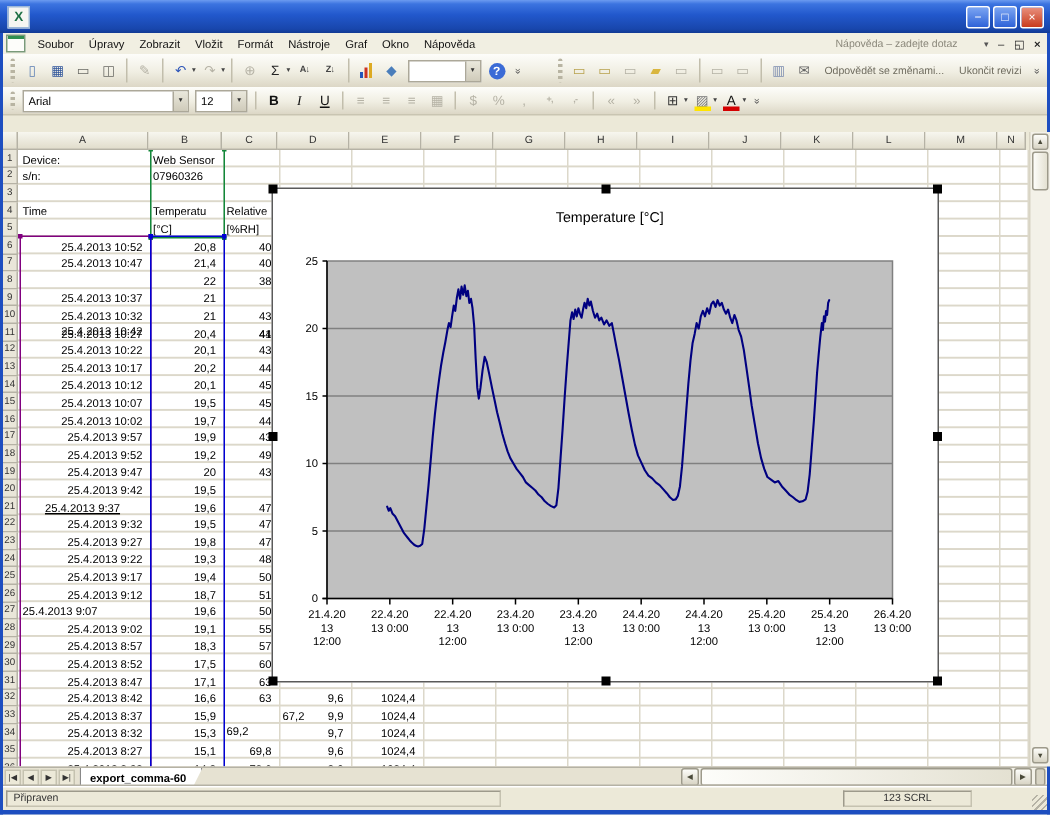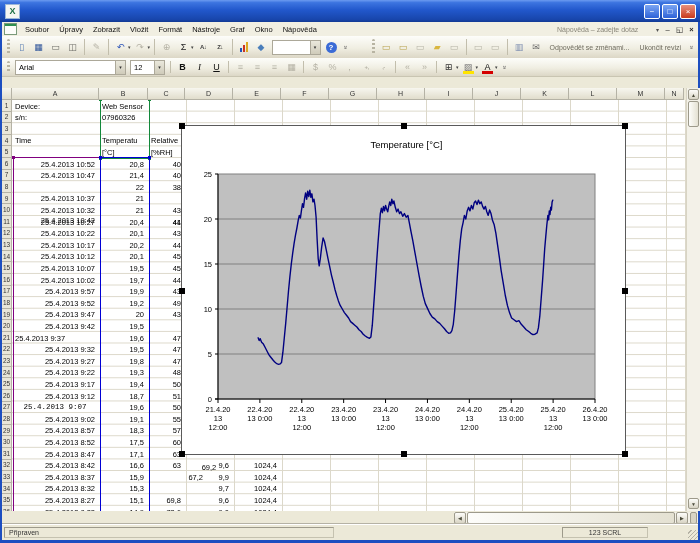--- a/index.html
+++ b/index.html
@@ -432,39 +432,39 @@
         <div class="cell" style="left: 139px; top: 187.1px; width: 30px; text-align: right;">43</div>
         <div class="cell" style="left: 3px; top: 198.7px; width: 80px; text-align: right;">25.4.2013 9:52</div>
         <div class="cell" style="left: 90px; top: 198.7px; width: 42px; text-align: right;">19,2</div>
         <div class="cell" style="left: 139px; top: 198.7px; width: 30px; text-align: right;">49</div>
         <div class="cell" style="left: 3px; top: 210.3px; width: 80px; text-align: right;">25.4.2013 9:47</div>
         <div class="cell" style="left: 90px; top: 210.3px; width: 42px; text-align: right;">20</div>
         <div class="cell" style="left: 139px; top: 210.3px; width: 30px; text-align: right;">43</div>
         <div class="cell" style="left: 3px; top: 221.9px; width: 80px; text-align: right;">25.4.2013 9:42</div>
         <div class="cell" style="left: 90px; top: 221.9px; width: 42px; text-align: right;">19,5</div>
         <div class="cell" style="left: 139px; top: 221.9px; width: 30px; text-align: right; padding-left: 28px;">46</div>
-        <div class="cell" style="left: 3px; top: 233.5px; width: 80px; text-align: left;">25.4.2013 9:37</div>
+        <div class="cell" style="left: 3px; top: 233.5px; width: 80px; text-align: center; text-decoration: underline;">25.4.2013 9:37</div>
         <div class="cell" style="left: 90px; top: 233.5px; width: 42px; text-align: right;">19,6</div>
         <div class="cell" style="left: 139px; top: 233.5px; width: 30px; text-align: right;">47</div>
         <div class="cell" style="left: 3px; top: 245.1px; width: 80px; text-align: right;">25.4.2013 9:32</div>
         <div class="cell" style="left: 90px; top: 245.1px; width: 42px; text-align: right;">19,5</div>
         <div class="cell" style="left: 139px; top: 245.1px; width: 30px; text-align: right;">47</div>
         <div class="cell" style="left: 3px; top: 256.7px; width: 80px; text-align: right;">25.4.2013 9:27</div>
         <div class="cell" style="left: 90px; top: 256.7px; width: 42px; text-align: right;">19,8</div>
         <div class="cell" style="left: 139px; top: 256.7px; width: 30px; text-align: right;">47</div>
         <div class="cell" style="left: 3px; top: 268.3px; width: 80px; text-align: right;">25.4.2013 9:22</div>
         <div class="cell" style="left: 90px; top: 268.3px; width: 42px; text-align: right;">19,3</div>
         <div class="cell" style="left: 139px; top: 268.3px; width: 30px; text-align: right;">48</div>
         <div class="cell" style="left: 3px; top: 279.9px; width: 80px; text-align: right;">25.4.2013 9:17</div>
         <div class="cell" style="left: 90px; top: 279.9px; width: 42px; text-align: right;">19,4</div>
         <div class="cell" style="left: 139px; top: 279.9px; width: 30px; text-align: right;">50</div>
         <div class="cell" style="left: 3px; top: 291.5px; width: 80px; text-align: right;">25.4.2013 9:12</div>
         <div class="cell" style="left: 90px; top: 291.5px; width: 42px; text-align: right;">18,7</div>
         <div class="cell" style="left: 139px; top: 291.5px; width: 30px; text-align: right;">51</div>
-        <div class="cell" style="left: 3px; top: 303.1px; width: 80px; text-align: center; font-family: Liberation Mono, monospace;">25.4.2013 9:07</div>
+        <div class="cell" style="left: 3px; top: 303.1px; width: 80px; text-align: left;">25.4.2013 9:07</div>
         <div class="cell" style="left: 90px; top: 303.1px; width: 42px; text-align: right;">19,6</div>
         <div class="cell" style="left: 139px; top: 303.1px; width: 30px; text-align: right;">50</div>
         <div class="cell" style="left: 3px; top: 314.7px; width: 80px; text-align: right;">25.4.2013 9:02</div>
         <div class="cell" style="left: 90px; top: 314.7px; width: 42px; text-align: right;">19,1</div>
         <div class="cell" style="left: 139px; top: 314.7px; width: 30px; text-align: right;">55</div>
         <div class="cell" style="left: 3px; top: 326.3px; width: 80px; text-align: right;">25.4.2013 8:57</div>
         <div class="cell" style="left: 90px; top: 326.3px; width: 42px; text-align: right;">18,3</div>
         <div class="cell" style="left: 139px; top: 326.3px; width: 30px; text-align: right;">57</div>
         <div class="cell" style="left: 3px; top: 337.9px; width: 80px; text-align: right;">25.4.2013 8:52</div>
         <div class="cell" style="left: 90px; top: 337.9px; width: 42px; text-align: right;">17,5</div>
@@ -477,21 +477,21 @@
         <div class="cell" style="left: 139px; top: 361.1px; width: 30px; text-align: right;">63</div>
         <div class="cell" style="left: 176px; top: 361.1px; width: 41px; text-align: right;">9,6</div>
         <div class="cell" style="left: 224px; top: 361.1px; width: 41px; text-align: right;">1024,4</div>
         <div class="cell" style="left: 3px; top: 372.7px; width: 80px; text-align: right;">25.4.2013 8:37</div>
         <div class="cell" style="left: 90px; top: 372.7px; width: 42px; text-align: right;">15,9</div>
         <div class="cell" style="left: 139px; top: 372.7px; width: 30px; text-align: right; padding-left: 22px;">67,2</div>
         <div class="cell" style="left: 176px; top: 372.7px; width: 41px; text-align: right;">9,9</div>
         <div class="cell" style="left: 224px; top: 372.7px; width: 41px; text-align: right;">1024,4</div>
         <div class="cell" style="left: 3px; top: 384.3px; width: 80px; text-align: right;">25.4.2013 8:32</div>
         <div class="cell" style="left: 90px; top: 384.3px; width: 42px; text-align: right;">15,3</div>
-        <div class="cell" style="left: 139px; top: 363px; width: 30px; text-align: center; padding-left: 43px;">69,2</div>
+        <div class="cell" style="left: 139px; top: 383px; width: 30px; text-align: left;">69,2</div>
         <div class="cell" style="left: 176px; top: 384.3px; width: 41px; text-align: right;">9,7</div>
         <div class="cell" style="left: 224px; top: 384.3px; width: 41px; text-align: right;">1024,4</div>
         <div class="cell" style="left: 3px; top: 395.9px; width: 80px; text-align: right;">25.4.2013 8:27</div>
         <div class="cell" style="left: 90px; top: 395.9px; width: 42px; text-align: right;">15,1</div>
         <div class="cell" style="left: 139px; top: 395.9px; width: 30px; text-align: right;">69,8</div>
         <div class="cell" style="left: 176px; top: 395.9px; width: 41px; text-align: right;">9,6</div>
         <div class="cell" style="left: 224px; top: 395.9px; width: 41px; text-align: right;">1024,4</div>
         <div class="cell" style="left: 3px; top: 407.5px; width: 80px; text-align: right;">25.4.2013 8:22</div>
         <div class="cell" style="left: 90px; top: 407.5px; width: 42px; text-align: right;">14,9</div>
         <div class="cell" style="left: 139px; top: 407.5px; width: 30px; text-align: right;">73,6</div>
@@ -582,20 +582,27 @@
       <div class="handle" style="left: 219px; top: 325px;"></div>
       <div class="handle" style="left: 440px; top: 325px;"></div>
     </div>
 
   <div id="vscroll">
     <div class="scroll-btn" style="left:1px;top:1px;width:11px;height:11px;">▲</div>
     <div class="scroll-thumb" style="left:1px;top:13px;width:11px;height:26px;"></div>
     <div class="scroll-btn" style="left:1px;top:410px;width:11px;height:11px;">▼</div>
   </div>
 
+  <div id="tabbar">
+    <div class="tab-nav">|◀</div>
+    <div class="tab-nav">◀</div>
+    <div class="tab-nav">▶</div>
+    <div class="tab-nav">▶|</div>
+    <div id="sheet-tab">export_comma-60</div>
+  </div>
 
   <div id="hscroll">
     <div class="scroll-btn" style="left:0;top:0;width:12px;height:12px;">◀</div>
     <div class="scroll-thumb" style="left:13px;top:0;width:208px;height:12px;"></div>
     <div class="scroll-btn" style="left:222px;top:0;width:12px;height:12px;">▶</div>
     <div class="scroll-thumb" style="left:236px;top:0;width:7px;height:12px;background:#D8D4C4;"></div>
   </div>
 
   <div id="statusbar">
     <div class="status-panel" style="left:2px;width:330px;">Připraven</div>

